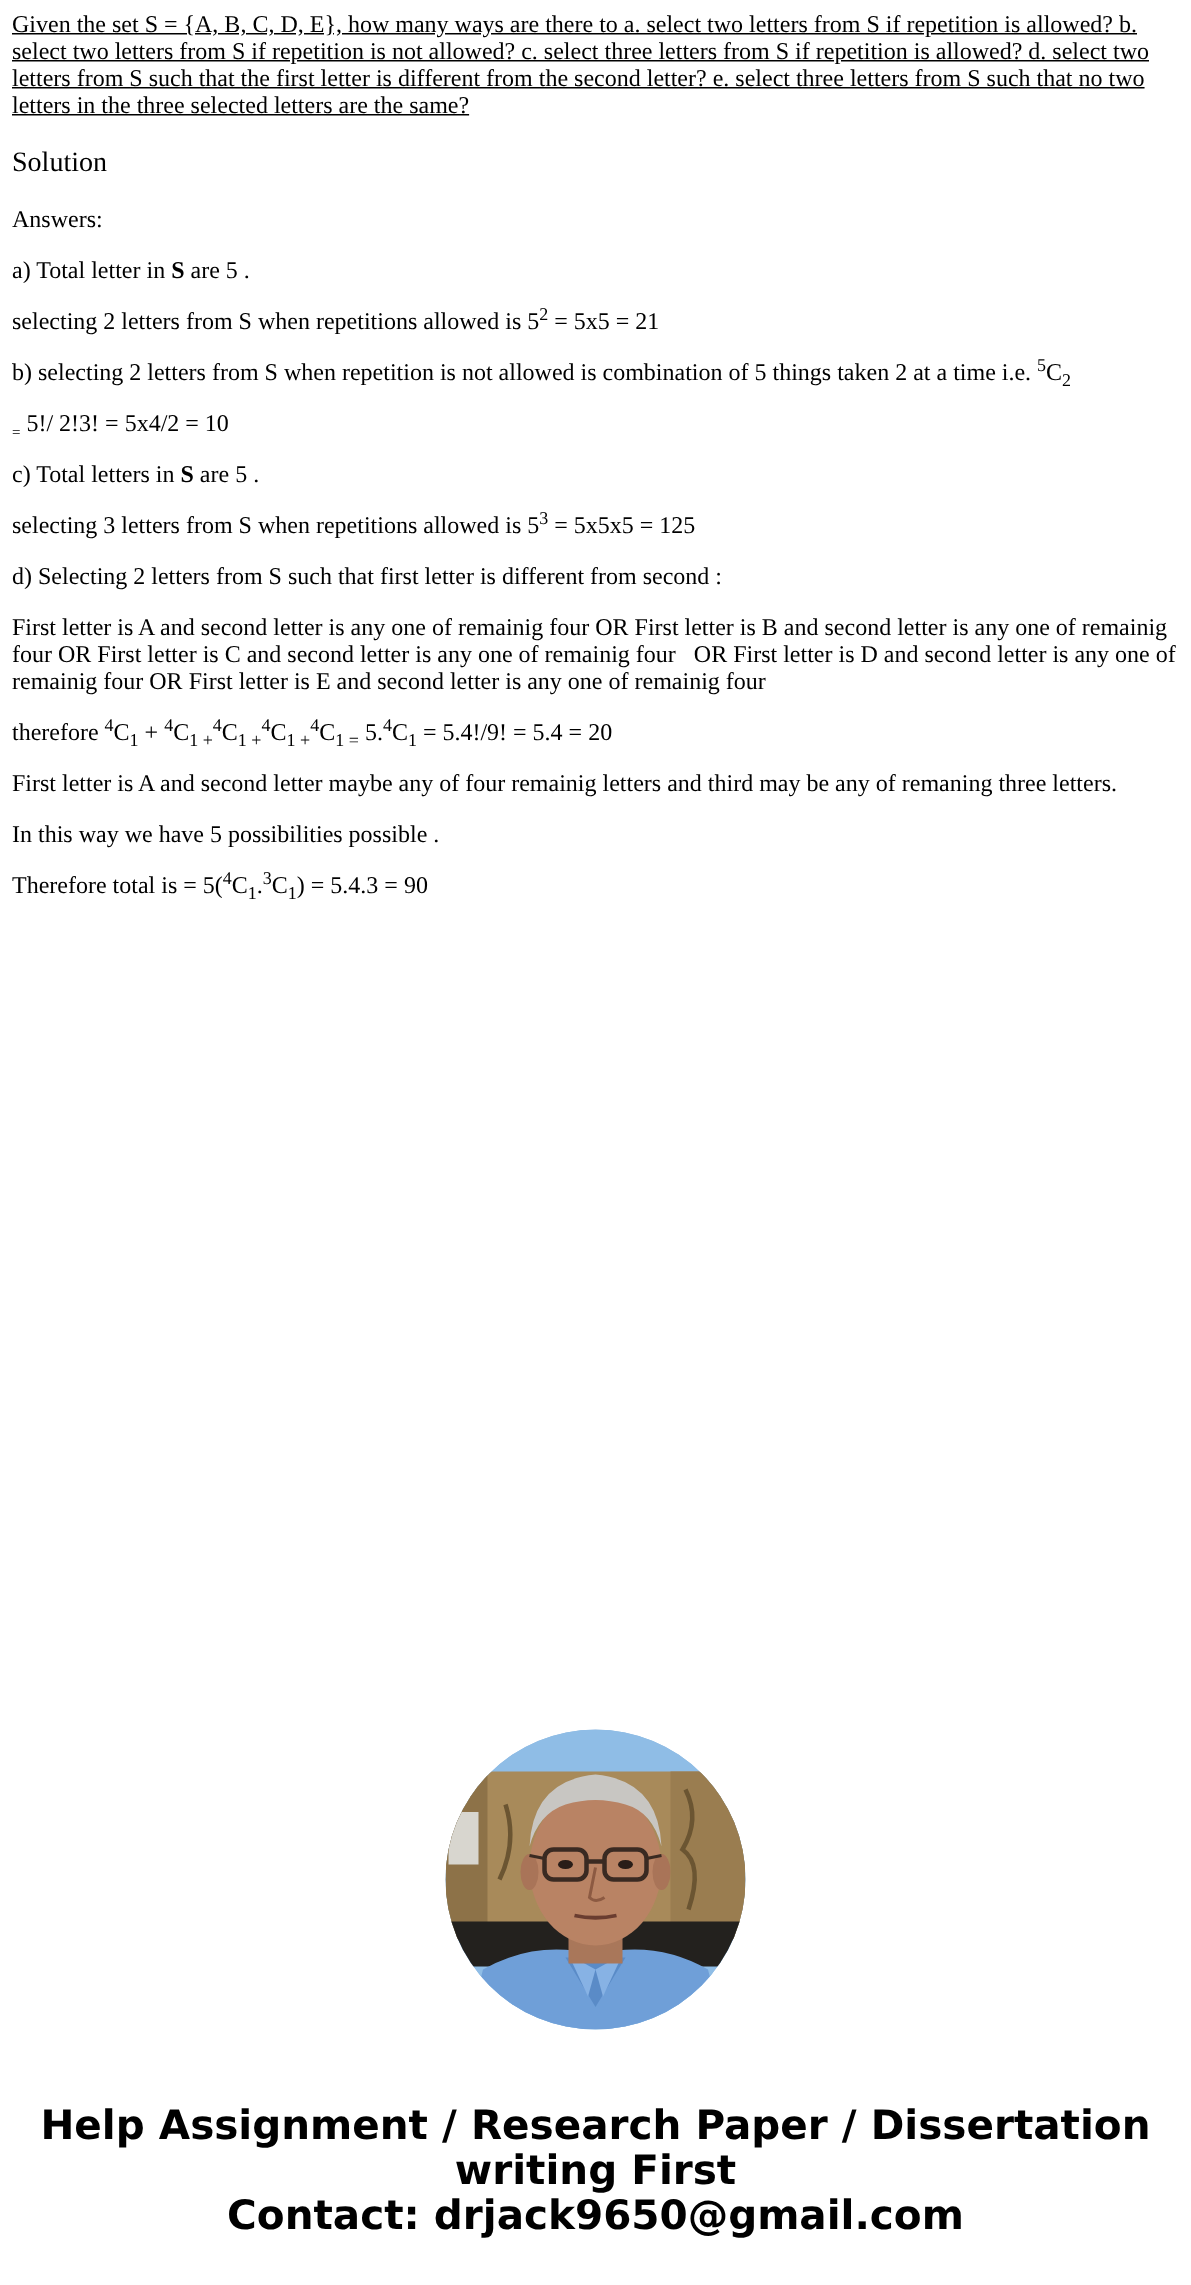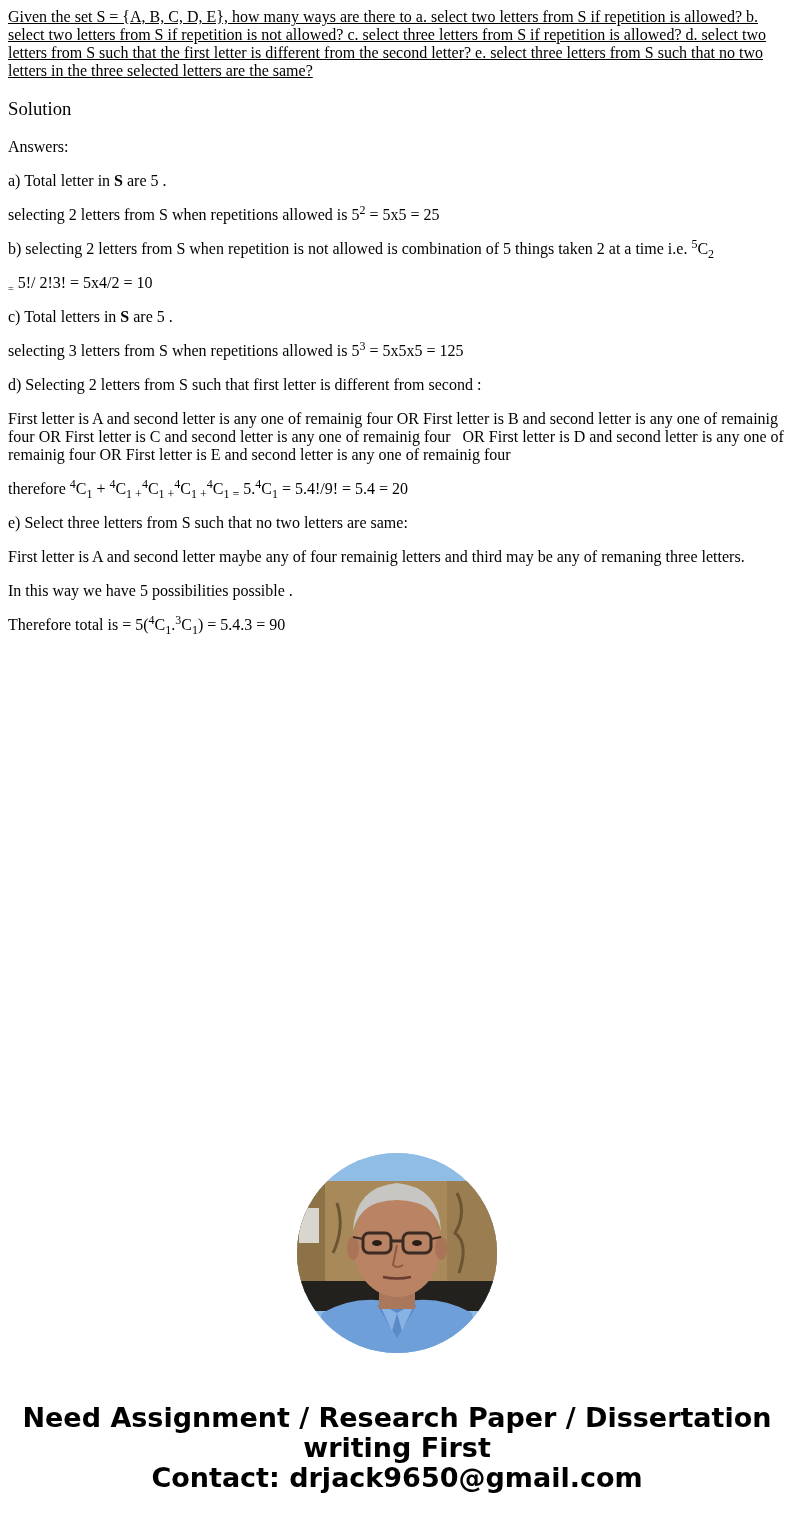--- a/index.html
+++ b/index.html
@@ -81,33 +81,32 @@
 
 <div class="content">
 
   <div class="question">Given the set S = {A, B, C, D, E}, how many ways are there to a. select two letters from S if repetition is allowed? b. select two letters from S if repetition is not allowed? c. select three letters from S if repetition is allowed? d. select two letters from S such that the first letter is different from the second letter? e. select three letters from S such that no two letters in the three selected letters are the same?</div>
 
   <h3 class="solution-heading">Solution</h3>
 
   <p class="first">Answers:</p>
 
   <p><span>a) Total letter in </span><b>S</b><span> are 5 .</span></p>
-  <p><span>selecting 2 letters from S when repetitions allowed is 5</span><sup>2</sup><span> = 5x5 = 25</span></p>
+  <p><span>selecting 2 letters from S when repetitions allowed is 5</span><sup>2</sup><span> = 5x5 = 21</span></p>
 
   <p><span>b) selecting 2 letters from S when repetition is not allowed is combination of 5 things taken 2 at a time i.e. </span><sup>5</sup><span>C</span><sub>2</sub></p>
   <p><span class="tiny-sub">=</span><span> 5!/ 2!3! = 5x4/2 = 10</span></p>
 
   <p><span>c) Total letters in </span><b>S</b><span> are 5 .</span></p>
   <p><span>selecting 3 letters from S when repetitions allowed is 5</span><sup>3</sup><span> = 5x5x5 = 125</span></p>
 
   <p>d) Selecting 2 letters from S such that first letter is different from second :</p>
   <p>First letter is A and second letter is any one of remainig four OR First letter is B and second letter is any one of remainig four OR First letter is C and second letter is any one of remainig four &nbsp; OR First letter is D and second letter is any one of remainig four OR First letter is E and second letter is any one of remainig four</p>
   <p><span>therefore </span><sup>4</sup><span>C</span><sub>1</sub><span> + </span><sup>4</sup><span>C</span><sub>1</sub><sub> +</sub><sup>4</sup><span>C</span><sub>1</sub><sub> +</sub><sup>4</sup><span>C</span><sub>1</sub><sub> +</sub><sup>4</sup><span>C</span><sub>1</sub><sub> =</sub><span> 5.</span><sup>4</sup><span>C</span><sub>1</sub><span> = 5.4!/9! = 5.4 = 20</span></p>
 
-  <p>e) Select three letters from S such that no two letters are same:</p>
   <p>First letter is A and second letter maybe any of four remainig letters and third may be any of remaning three letters.</p>
   <p>In this way we have 5 possibilities possible .</p>
   <p><span>Therefore total is = 5(</span><sup>4</sup><span>C</span><sub>1</sub><span>.</span><sup>3</sup><span>C</span><sub>1</sub><span>) = 5.4.3 = 90</span></p>
 </div>
 
 <div class="avatar">
   <svg width="200" height="200" viewBox="0 0 200 200" xmlns="http://www.w3.org/2000/svg">
 
     <rect x="0" y="0" width="200" height="200" fill="#8fbde6"></rect>
 
@@ -143,16 +142,16 @@
     <ellipse cx="80" cy="90" rx="5" ry="3" fill="#2a1d18"></ellipse>
     <ellipse cx="120" cy="90" rx="5" ry="3" fill="#2a1d18"></ellipse>
 
     <path d="M100 92 L96 112 Q100 116 106 112" stroke="#8c5a42" stroke-width="2" fill="none"></path>
 
     <path d="M86 124 Q100 127 114 124" stroke="#6a3d30" stroke-width="2.5" fill="none"></path>
   </svg>
 </div>
 
 <div class="footer">
-  <div>Need Assignment / Research Paper / Dissertation</div>
+  <div>Help Assignment / Research Paper / Dissertation</div>
   <div>writing First</div>
   <div>Contact: drjack9650@gmail.com</div>
 </div>
 
 </body></html>

